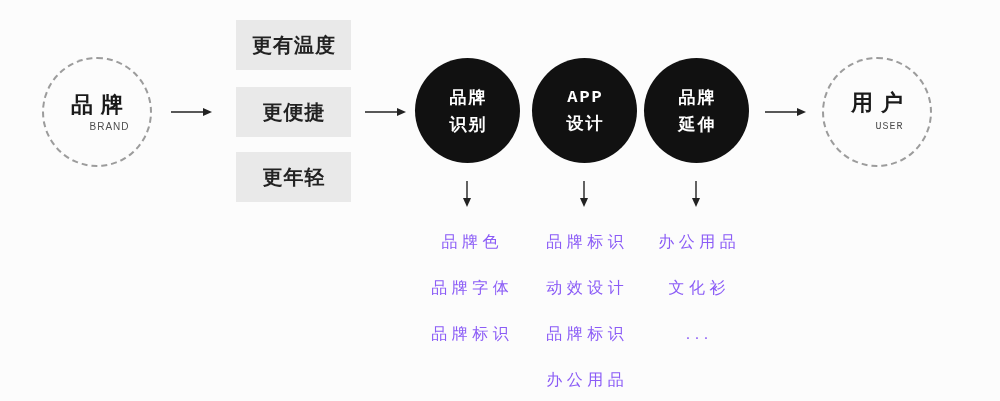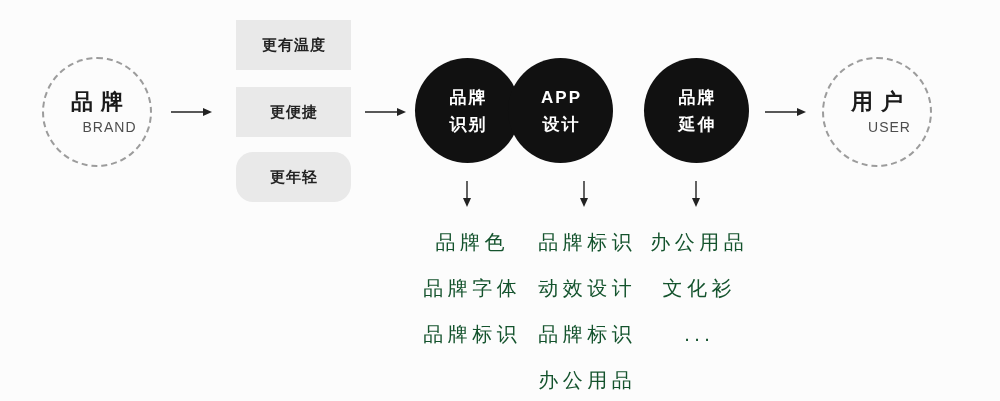--- a/index.html
+++ b/index.html
@@ -31,53 +31,53 @@
   .endpoint .title {
     font-size: 22px;
     font-weight: bold;
     color: #1a1a1a;
     letter-spacing: 8px;
     display: inline-block;
     margin-right: -8px;
     line-height: 1.2;
   }
   .endpoint .subtitle {
-    font-size: 14px;
+    font-size: 10px;
     color: #4d4d4d;
     letter-spacing: 1px;
     display: inline-block;
     margin-right: -1px;
     margin-top: 3px;
     padding-left: 24px;
   }
   #brand-node { left: 42px; top: 57px; }
-  #user-node  { left: 822px; top: 57px; }
+  #user-node  { left: 822px; top: 57px; font-family: Liberation Mono, monospace; }
 
   
   .quality-box {
     position: absolute;
     left: 236px;
     width: 115px;
     height: 50px;
     background: #e9e9e9;
     display: flex;
     align-items: center;
     justify-content: center;
   }
   .quality-box .label {
-    font-size: 15px;
+    font-size: 20px;
     font-weight: bold;
     color: #222;
     letter-spacing: 1px;
     display: inline-block;
     margin-right: -1px;
   }
   #quality-0 { top: 20px; }
   #quality-1 { top: 87px; }
-  #quality-2 { top: 152px; border-radius: 17px; }
+  #quality-2 { top: 152px; }
 
   
   .stage-circle {
     position: absolute;
     top: 58px;
     width: 105px;
     height: 105px;
     background: #111;
     border-radius: 50%;
     display: flex;
@@ -89,21 +89,21 @@
     color: #fff;
     font-size: 17px;
     font-weight: bold;
     line-height: 27px;
     letter-spacing: 2px;
     display: inline-block;
     margin-right: -2px;
     text-align: center;
   }
   #stage-0 { left: 415px; }
-  #stage-1 { left: 508px; }
+  #stage-1 { left: 532px; font-family: Liberation Mono, monospace; }
   #stage-2 { left: 644px; }
 
   
   .h-arrow { position: absolute; top: 106px; }
   #arrow-1 { left: 171px; }
   #arrow-2 { left: 365px; }
   #arrow-3 { left: 765px; }
   .v-arrow { position: absolute; top: 181px; }
   #varrow-0 { left: 461px; }
   #varrow-1 { left: 578px; }
@@ -118,22 +118,22 @@
     flex-direction: column;
     gap: 26px;
   }
   #list-0 { left: 395px; }
   #list-1 { left: 510px; }
   #list-2 { left: 622px; }
   .stage-list .item {
     height: 20px;
     line-height: 20px;
     text-align: center;
-    font-size: 20px;
-    color: #14532d;
+    font-size: 16px;
+    color: #8b5cf6;
     letter-spacing: 4.5px;
   }
   .stage-list .item span {
     display: inline-block;
     margin-right: -4.5px;
     letter-spacing: 4.5px;
   }
 </style>
 </head>
 <body>

